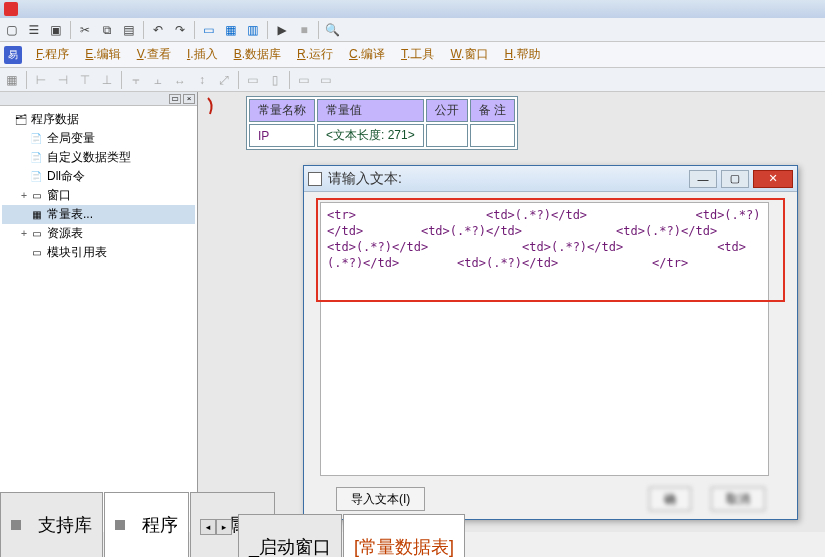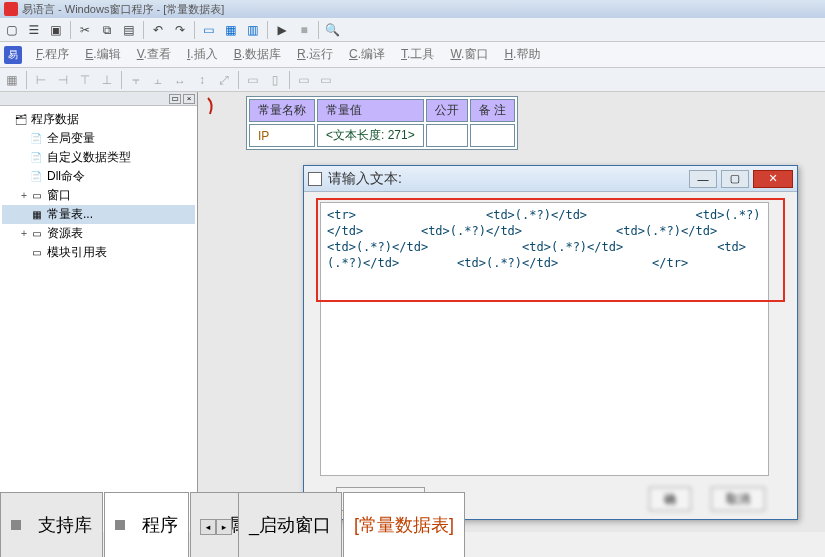--- a/index.html
+++ b/index.html
@@ -7,21 +7,21 @@
 
 .title-bar { height: 18px; background: linear-gradient(#d8e4f0, #c0d0e8); display: flex; align-items: center; padding: 0 4px; color: #555; font-size: 11px; }
 .title-bar .logo { width: 14px; height: 14px; background: #e03030; border-radius: 2px; margin-right: 4px; }
 
 .toolbar1 { height: 24px; background: #eef2f6; border-bottom: 1px solid #c8c8c8; display: flex; align-items: center; padding: 0 2px; gap: 2px; }
 .tb-btn { width: 20px; height: 20px; display: flex; align-items: center; justify-content: center; cursor: pointer; font-size: 12px; color: #444; }
 .tb-sep { width: 1px; height: 18px; background: #c0c0c0; margin: 0 2px; }
 
 .menu-bar { height: 26px; background: #f4f6f9; border-bottom: 1px solid #c8c8c8; display: flex; align-items: center; padding: 0 4px; }
 .menu-bar .mlogo { width: 18px; height: 18px; background: #4060d0; border-radius: 2px; margin-right: 6px; display:flex;align-items:center;justify-content:center;color:#fff;font-size:10px;}
-.menu-item { padding: 4px 8px; cursor: pointer; color: #737373; }
+.menu-item { padding: 4px 8px; cursor: pointer; color: #a16207; }
 .menu-item u { text-decoration: underline; }
 
 .toolbar2 { height: 24px; background: #eef2f6; border-bottom: 1px solid #c8c8c8; display: flex; align-items: center; padding: 0 2px; gap: 2px; }
 
 .main { display: flex; height: 440px; }
 .left-panel { width: 198px; background: #fff; border-right: 1px solid #999; position: relative; }
 .left-head { height: 14px; background: #e4e8ec; border-bottom: 1px solid #c0c0c0; display: flex; justify-content: flex-end; align-items: center; padding-right: 2px; gap: 2px; }
 .lh-btn { width: 12px; height: 10px; border: 1px solid #999; font-size: 8px; display:flex;align-items:center;justify-content:center; cursor:pointer;}
 .tree { padding: 4px 2px; }
 .tree-node { display: flex; align-items: center; padding: 1px 0; cursor: pointer; white-space: nowrap; }
@@ -41,41 +41,40 @@
 
 .dlg { position: absolute; left: 303px; top: 165px; width: 495px; height: 355px; background: #f0f0f0; border: 1px solid #3a6ea5; box-shadow: 2px 2px 6px rgba(0,0,0,.3); }
 .dlg-title { height: 26px; background: linear-gradient(#e8f0fa, #cfe0f2); display: flex; align-items: center; padding: 0 4px; border-bottom: 1px solid #a8b8c8; }
 .dlg-title .dico { width: 14px; height: 14px; border: 1px solid #666; margin-right: 6px; background: #fff; }
 .dlg-title .dtxt { flex: 1; color: #333; font-size: 14px; }
 .dlg-btns { display: flex; gap: 4px; }
 .dlg-btn { width: 28px; height: 18px; display:flex;align-items:center;justify-content:center; font-size:11px; background: #e0e8f0; border: 1px solid #9ab; cursor:pointer; }
 .dlg-btn.close { background: #d04030; color: #fff; border-color: #a02010; width: 40px; }
 .dlg-body { position: relative; height: 290px; }
 .redbox { position: absolute; left: 12px; top: 6px; right: 12px; height: 104px; border: 2px solid #e03020; }
-.textarea { position: absolute; left: 16px; top: 10px; right: 28px; bottom: 6px; background: #fff; border: 1px solid #b0b0b0; padding: 4px 6px; font-family: "SimSun", monospace; font-size: 12px; color: #0c4a6e; white-space: pre-wrap; overflow: auto; line-height: 16px; }
+.textarea { position: absolute; left: 16px; top: 10px; right: 28px; bottom: 6px; background: #fff; border: 1px solid #b0b0b0; padding: 4px 6px; font-family: "SimSun", monospace; font-size: 12px; color: #701a75; white-space: pre-wrap; overflow: auto; line-height: 16px; }
 .dlg-foot { position: absolute; left: 0; right: 0; bottom: 8px; display: flex; padding: 0 32px; gap: 20px; }
 .btn { height: 24px; padding: 0 14px; background: #f4f4f4; border: 1px solid #a0a0a0; cursor: pointer; font-size: 12px; }
 .spacer { flex: 1; }
 .blur { filter: blur(2px); }
 
 .bottom-tabs { position: absolute; left: 0; bottom: 0; height: 22px; display: flex; align-items: flex-end; }
 .btab { padding: 20px 10px; border: 1px solid #999; border-bottom: none; background: #e8e8e8; margin-right: 1px; font-size: 18px; cursor:pointer; display:flex; align-items:center; gap:17px; }
 .btab.active { background: #fff; }
 .btab .bico { width: 10px; height: 10px; background: #888; }
 
-.right-bottom-tabs { position: absolute; left: 206px; bottom: 0; height: 22px; display: flex; align-items: flex-end; }
+.right-bottom-tabs { position: absolute; left: 206px; bottom: 0; height: 22px; display: flex; align-items: center; }
 .scroll-stub { position:absolute; left:200px; bottom:22px; display:flex; }
 .sbtn { width:16px;height:16px;border:1px solid #999;background:#e0e0e0;font-size:9px;display:flex;align-items:center;justify-content:center;cursor:pointer;}
 </style>
 </head>
 <body>
 
 <div class="title-bar">
   <div class="logo"></div>
-  <span>易语言 - Windows窗口程序 - [常量数据表]</span>
 </div>
 
 <div class="toolbar1">
   <div class="tb-btn">▢</div>
   <div class="tb-btn">☰</div>
   <div class="tb-btn">▣</div>
   <div class="tb-sep"></div>
   <div class="tb-btn">✂</div>
   <div class="tb-btn">⧉</div>
   <div class="tb-btn">▤</div>
@@ -184,21 +183,21 @@
       </svg>
     <table class="const-table">
       <tbody>
           <tr>
         <th>常量名称</th>
         <th style="min-width:90px">常量值</th>
         <th>公开</th>
         <th style="min-width:40px">备 注</th>
       </tr>
       <tr>
-        <td style="color:#a16207">IP</td>
+        <td style="color:#701a75">IP</td>
         <td class="cval">&lt;文本长度: 271&gt;</td>
         <td></td>
         <td></td>
       </tr>
     </tbody>
       </table>
   </div>
 </div>
 
 <div class="dlg">

